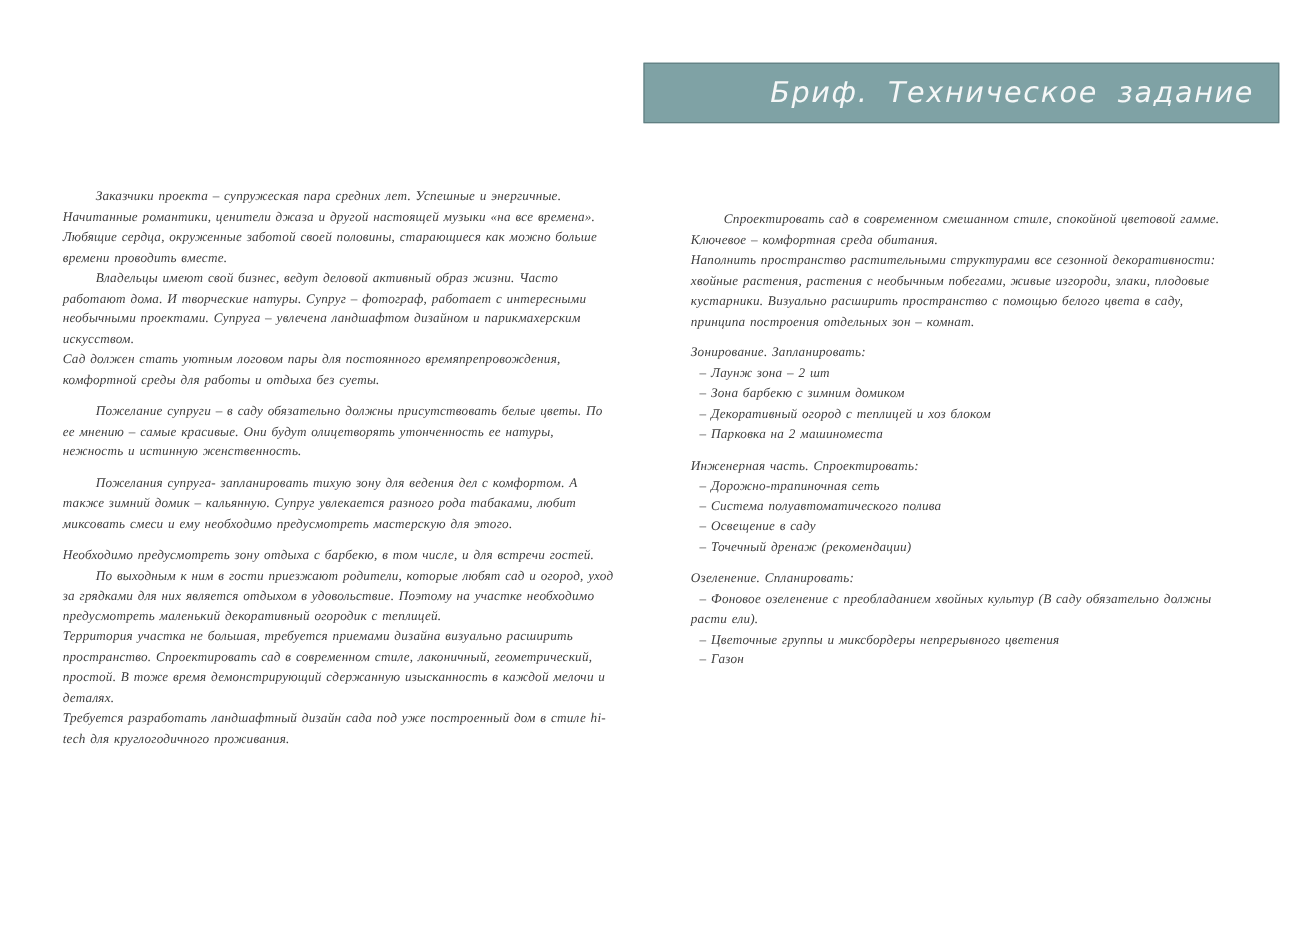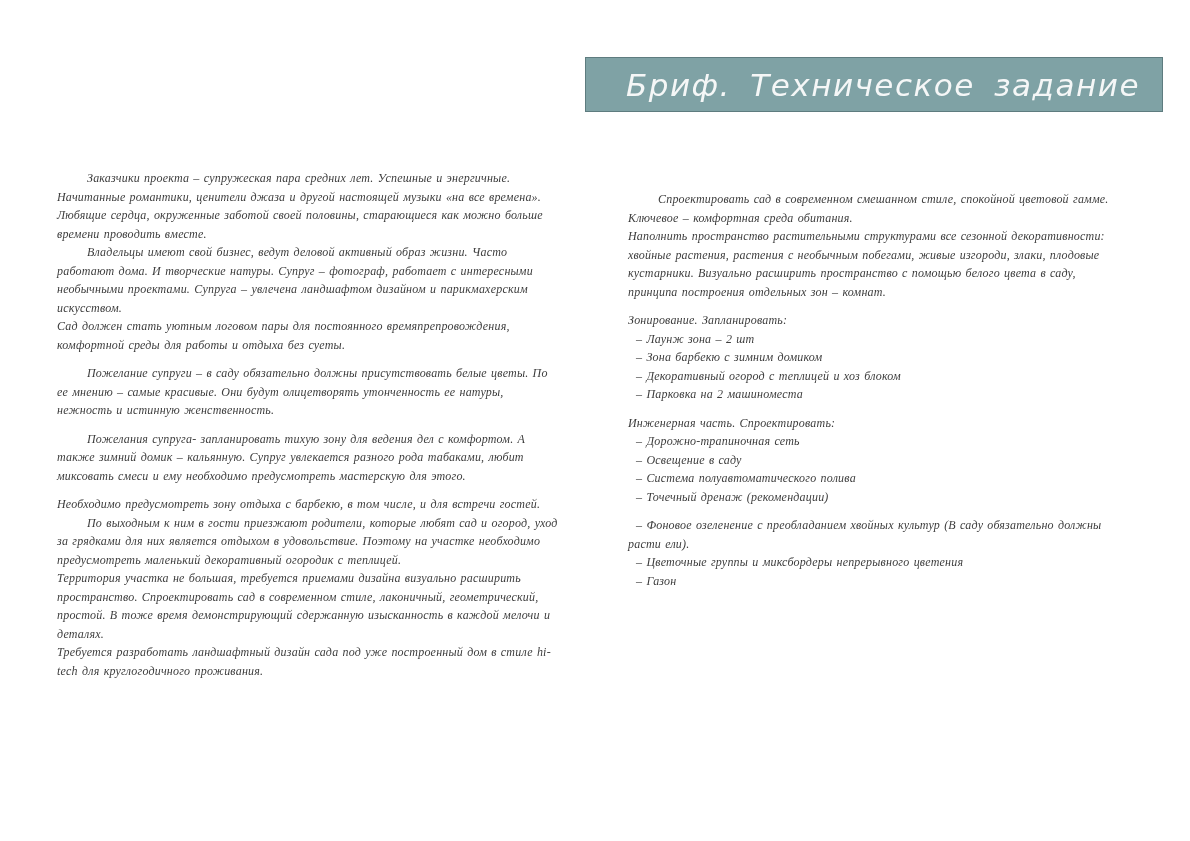--- a/index.html
+++ b/index.html
@@ -16,21 +16,21 @@
   .header-bar{
     position:absolute;left:585px;top:57px;width:578px;height:55px;
     box-sizing:border-box;
     background:#7fa2a5;
     border:1px solid #5e7c7f;
     display:flex;align-items:center;justify-content:flex-end;
     padding-right:22px;
   }
   .header-title{
     color:#f5f7f7;
-    font-size:31px;
+    font-size:26px;
     letter-spacing:1.5px;
     word-spacing:8px;
     white-space:nowrap;
   }
   
   .col{
     position:absolute;
     font-size:12px;
     line-height:18.5px;
     letter-spacing:0.2px;
@@ -84,25 +84,26 @@
       <p class="para section-title">Зонирование. Запланировать:</p>
       <p class="para item">– Лаунж зона – 2 шт</p>
       <p class="para item">– Зона барбекю с зимним домиком</p>
       <p class="para item">– Декоративный огород с теплицей и хоз блоком</p>
       <p class="para item">– Парковка на 2 машиноместа</p>
     </div>
 
     <div class="section">
       <p class="para section-title">Инженерная часть. Спроектировать:</p>
       <p class="para item">– Дорожно-трапиночная сеть</p>
+      <p class="para item">– Система полуавтоматического полива</p>
       <p class="para item">– Освещение в саду</p>
-      <p class="para item">– Система полуавтоматического полива</p>
       <p class="para item">– Точечный дренаж (рекомендации)</p>
     </div>
 
     <div class="section">
+      <p class="para section-title">Озеленение. Спланировать:</p>
       <p class="para item">– Фоновое озеленение с преобладанием хвойных культур (В саду обязательно должны расти ели).</p>
       <p class="para item">– Цветочные группы и миксбордеры непрерывного цветения</p>
       <p class="para item">– Газон</p>
     </div>
   </div>
 
 </div>
 
 </body></html>

